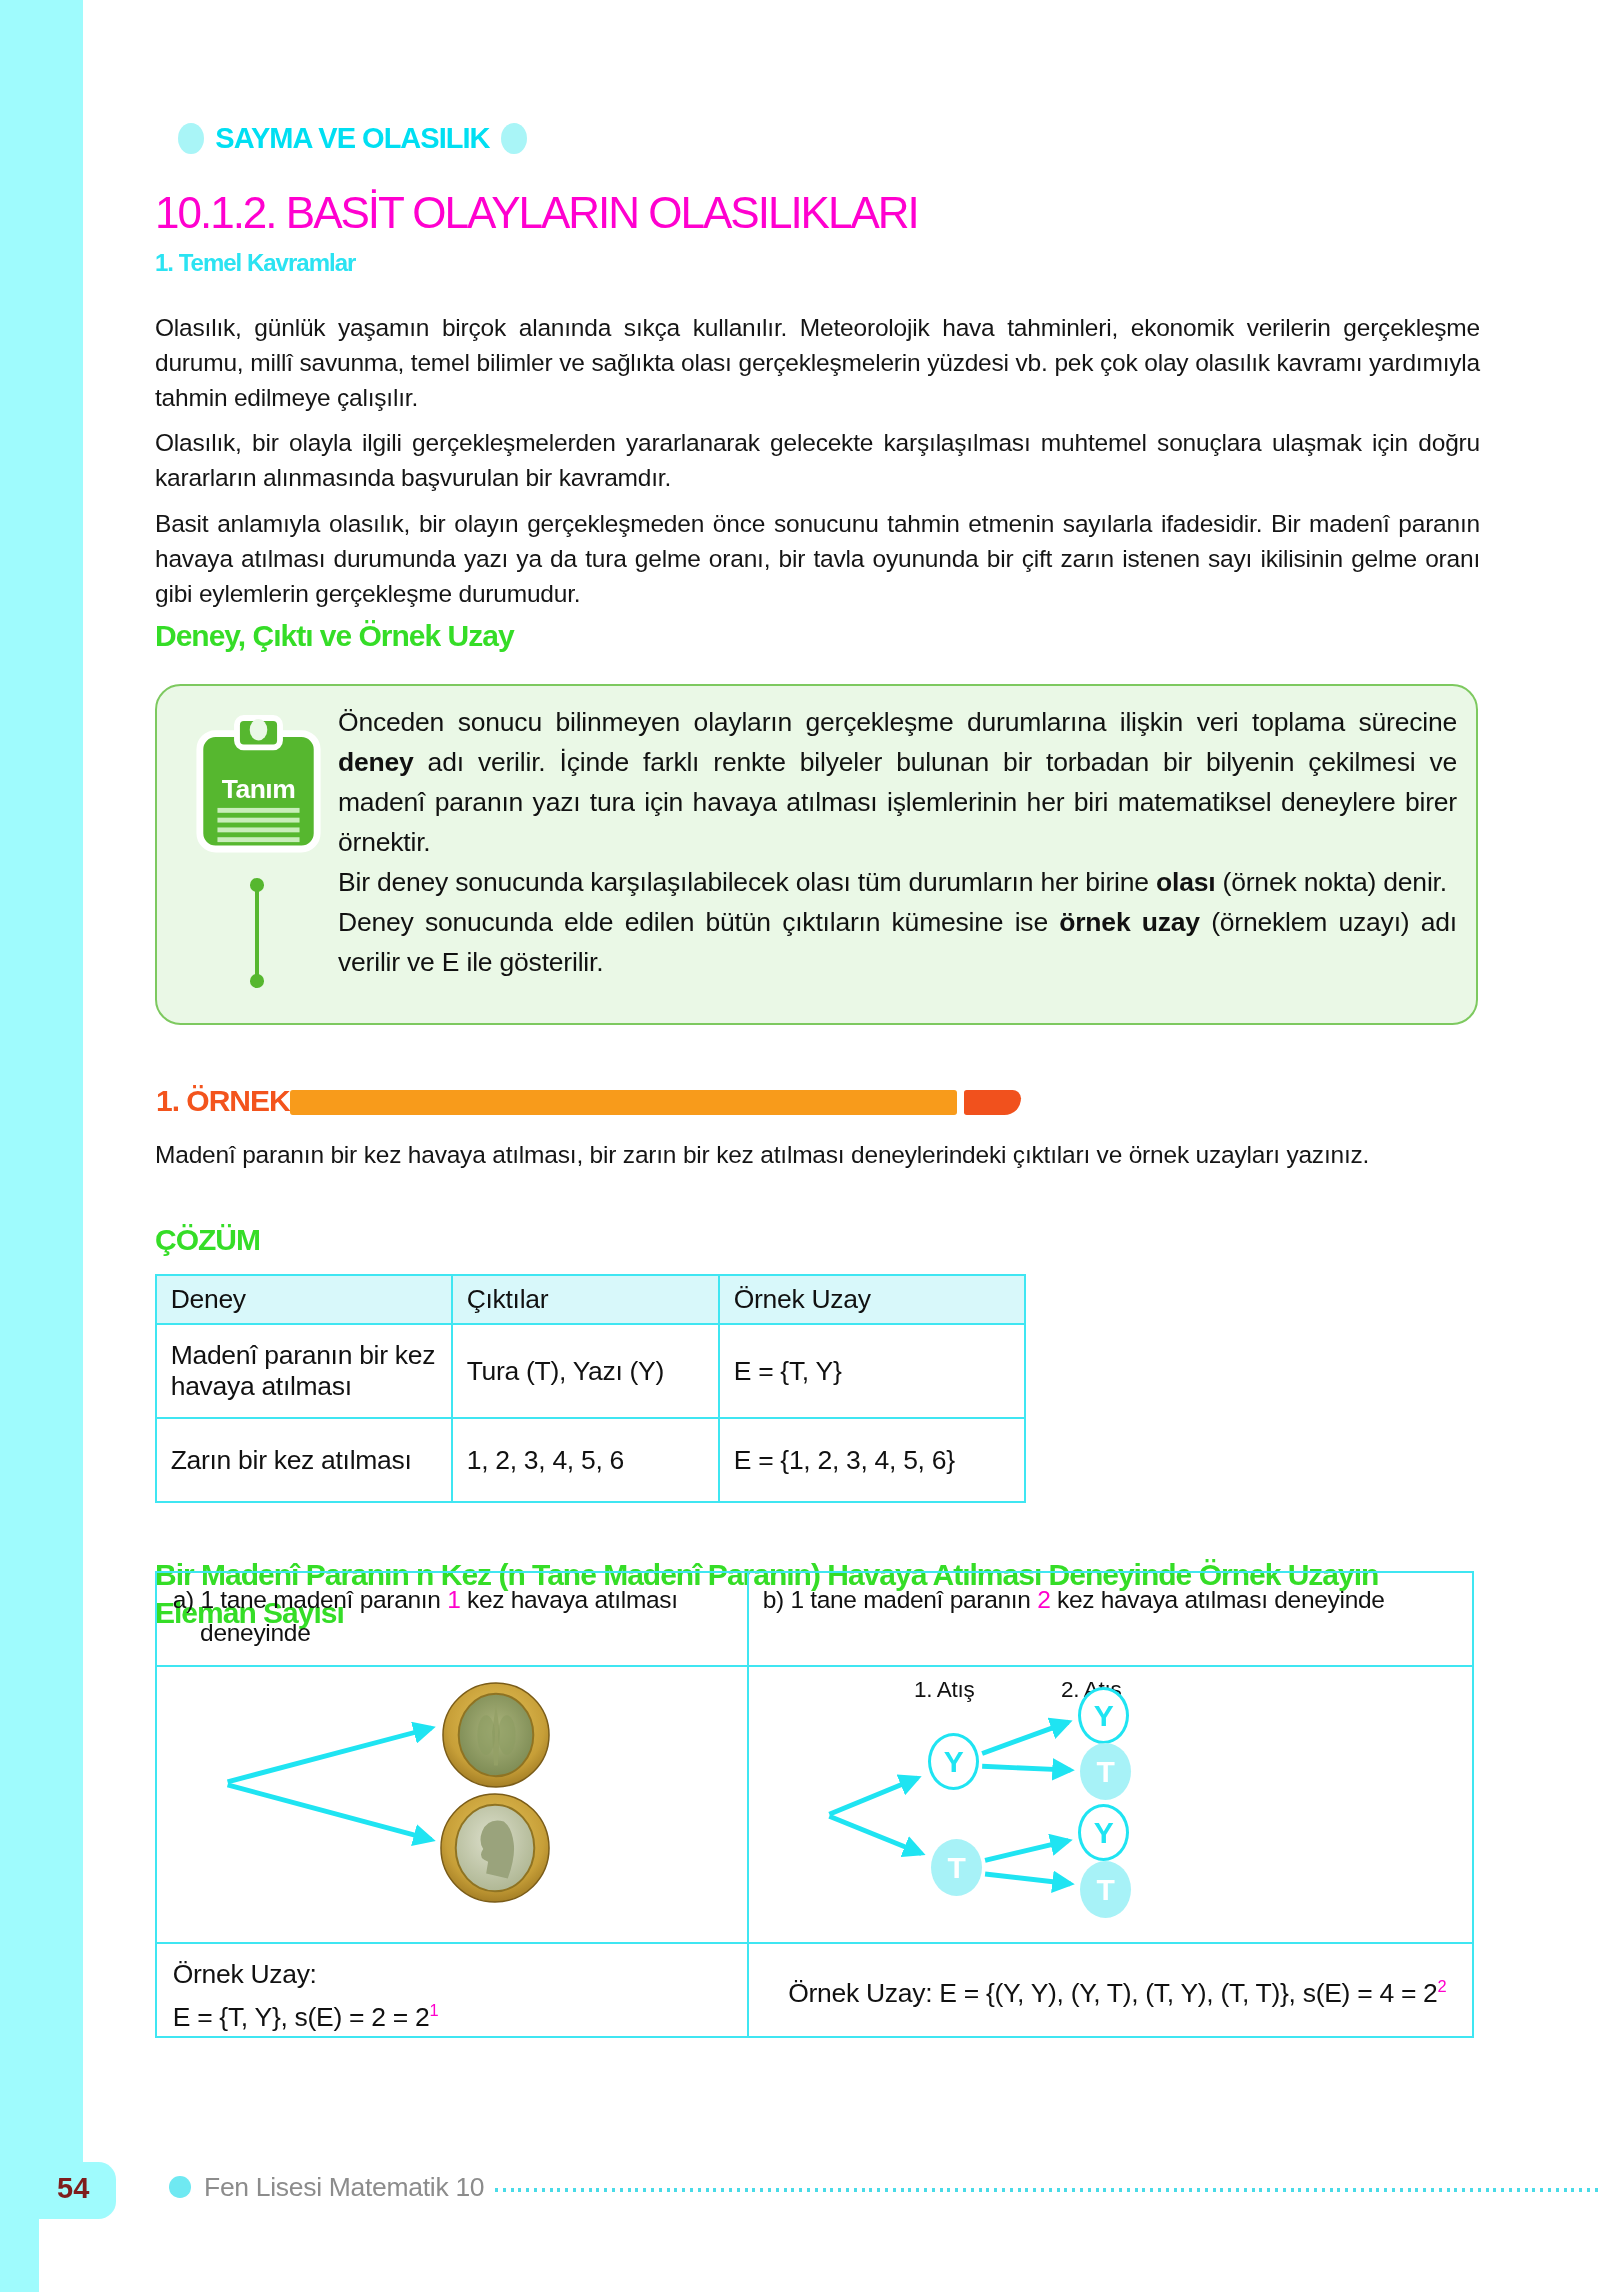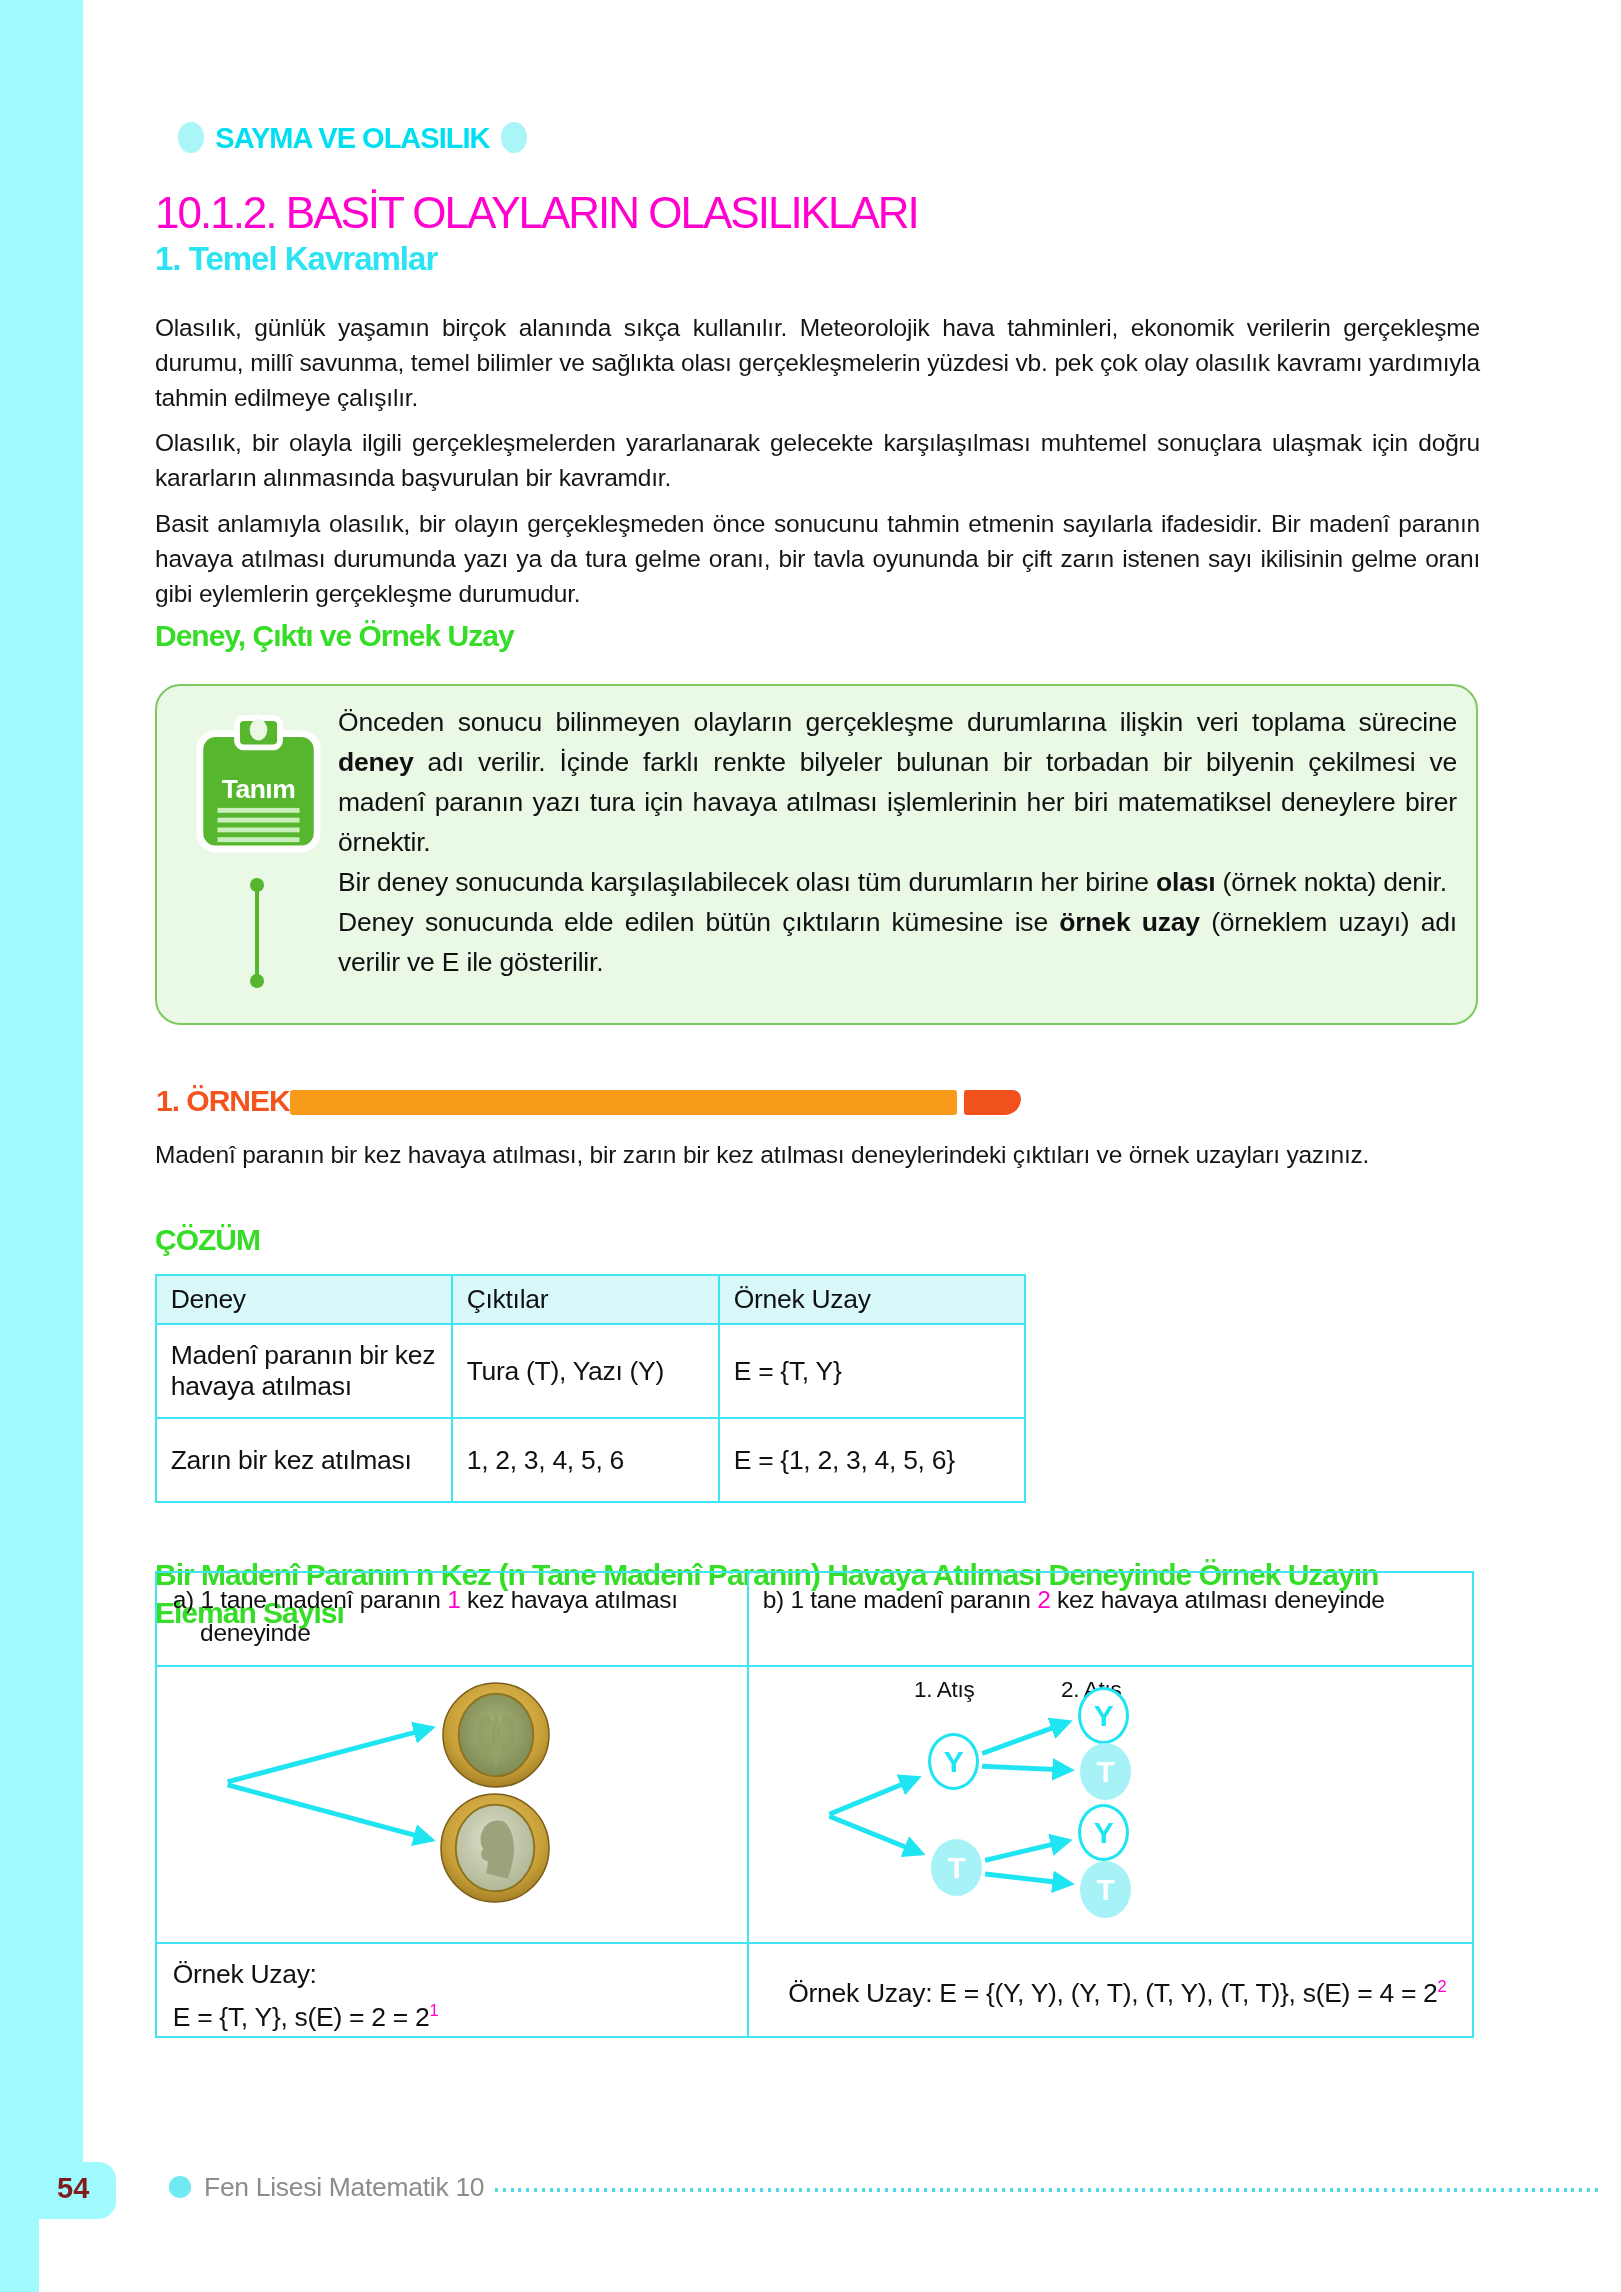--- a/index.html
+++ b/index.html
@@ -6,26 +6,26 @@
   html,body { width:1621px; height:2293px; background:#ffffff;
     font-family:"Liberation Sans", sans-serif; color:#111; }
   .page { position:absolute; inset:0; width:1621px; height:2293px; overflow:hidden; background:#fff; }
 
   
   .side-bar { position:absolute; left:0; top:0; width:83px; height:2162px; background:#9FFBFD; }
   .side-plate { position:absolute; left:0; top:2162px; width:116px; height:57px; background:#9FFBFD; border-radius:0 17.6px 17.6px 0; }
   .side-bar-bottom { position:absolute; left:0; top:2219px; width:39px; height:74px; background:#9FFBFD; }
 
   
-  .kicker { position:absolute; left:178px; top:122px; display:flex; align-items:flex-start; gap:11.8px; }
+  .kicker { position:absolute; left:178px; top:122px; display:flex; align-items:center; gap:11.8px; }
   .kicker .kdot { width:25.5px; height:31px; border-radius:50%; background:#A9F5F7; }
   .kicker .ktext { font-size:29px; font-weight:bold; color:#00DFF2; letter-spacing:-1px; }
 
   .title { position:absolute; left:155px; top:188px; font-size:44px; font-weight:normal; color:#FF00CF; letter-spacing:-2px;text-align:center; }
-  .subtitle { position:absolute; left:155px; top:240px; font-size:33px; font-weight:bold; color:#2BE3F2; letter-spacing:-1px; }
+  .subtitle { position:absolute; left:155px; top:249px; font-size:24px; font-weight:bold; color:#2BE3F2; letter-spacing:-1px; }
 
   .body { position:absolute; left:155px; width:1325px; font-size:24.5px; line-height:35px; text-align:justify; letter-spacing:-0.2px; color:#151515; }
   .p1 { top:310px; } .p2 { top:425px; } .p3 { top:506px; }
 
   .green-head { position:absolute; left:155px; font-size:30px; font-weight:bold; color:#35DD27; letter-spacing:-1px; }
   .gh1 { top:619px; }
   .gh-cozum { top:1223px; }
   .gh2 { top:1556px; width:1325px; line-height:38px; }
 
   

